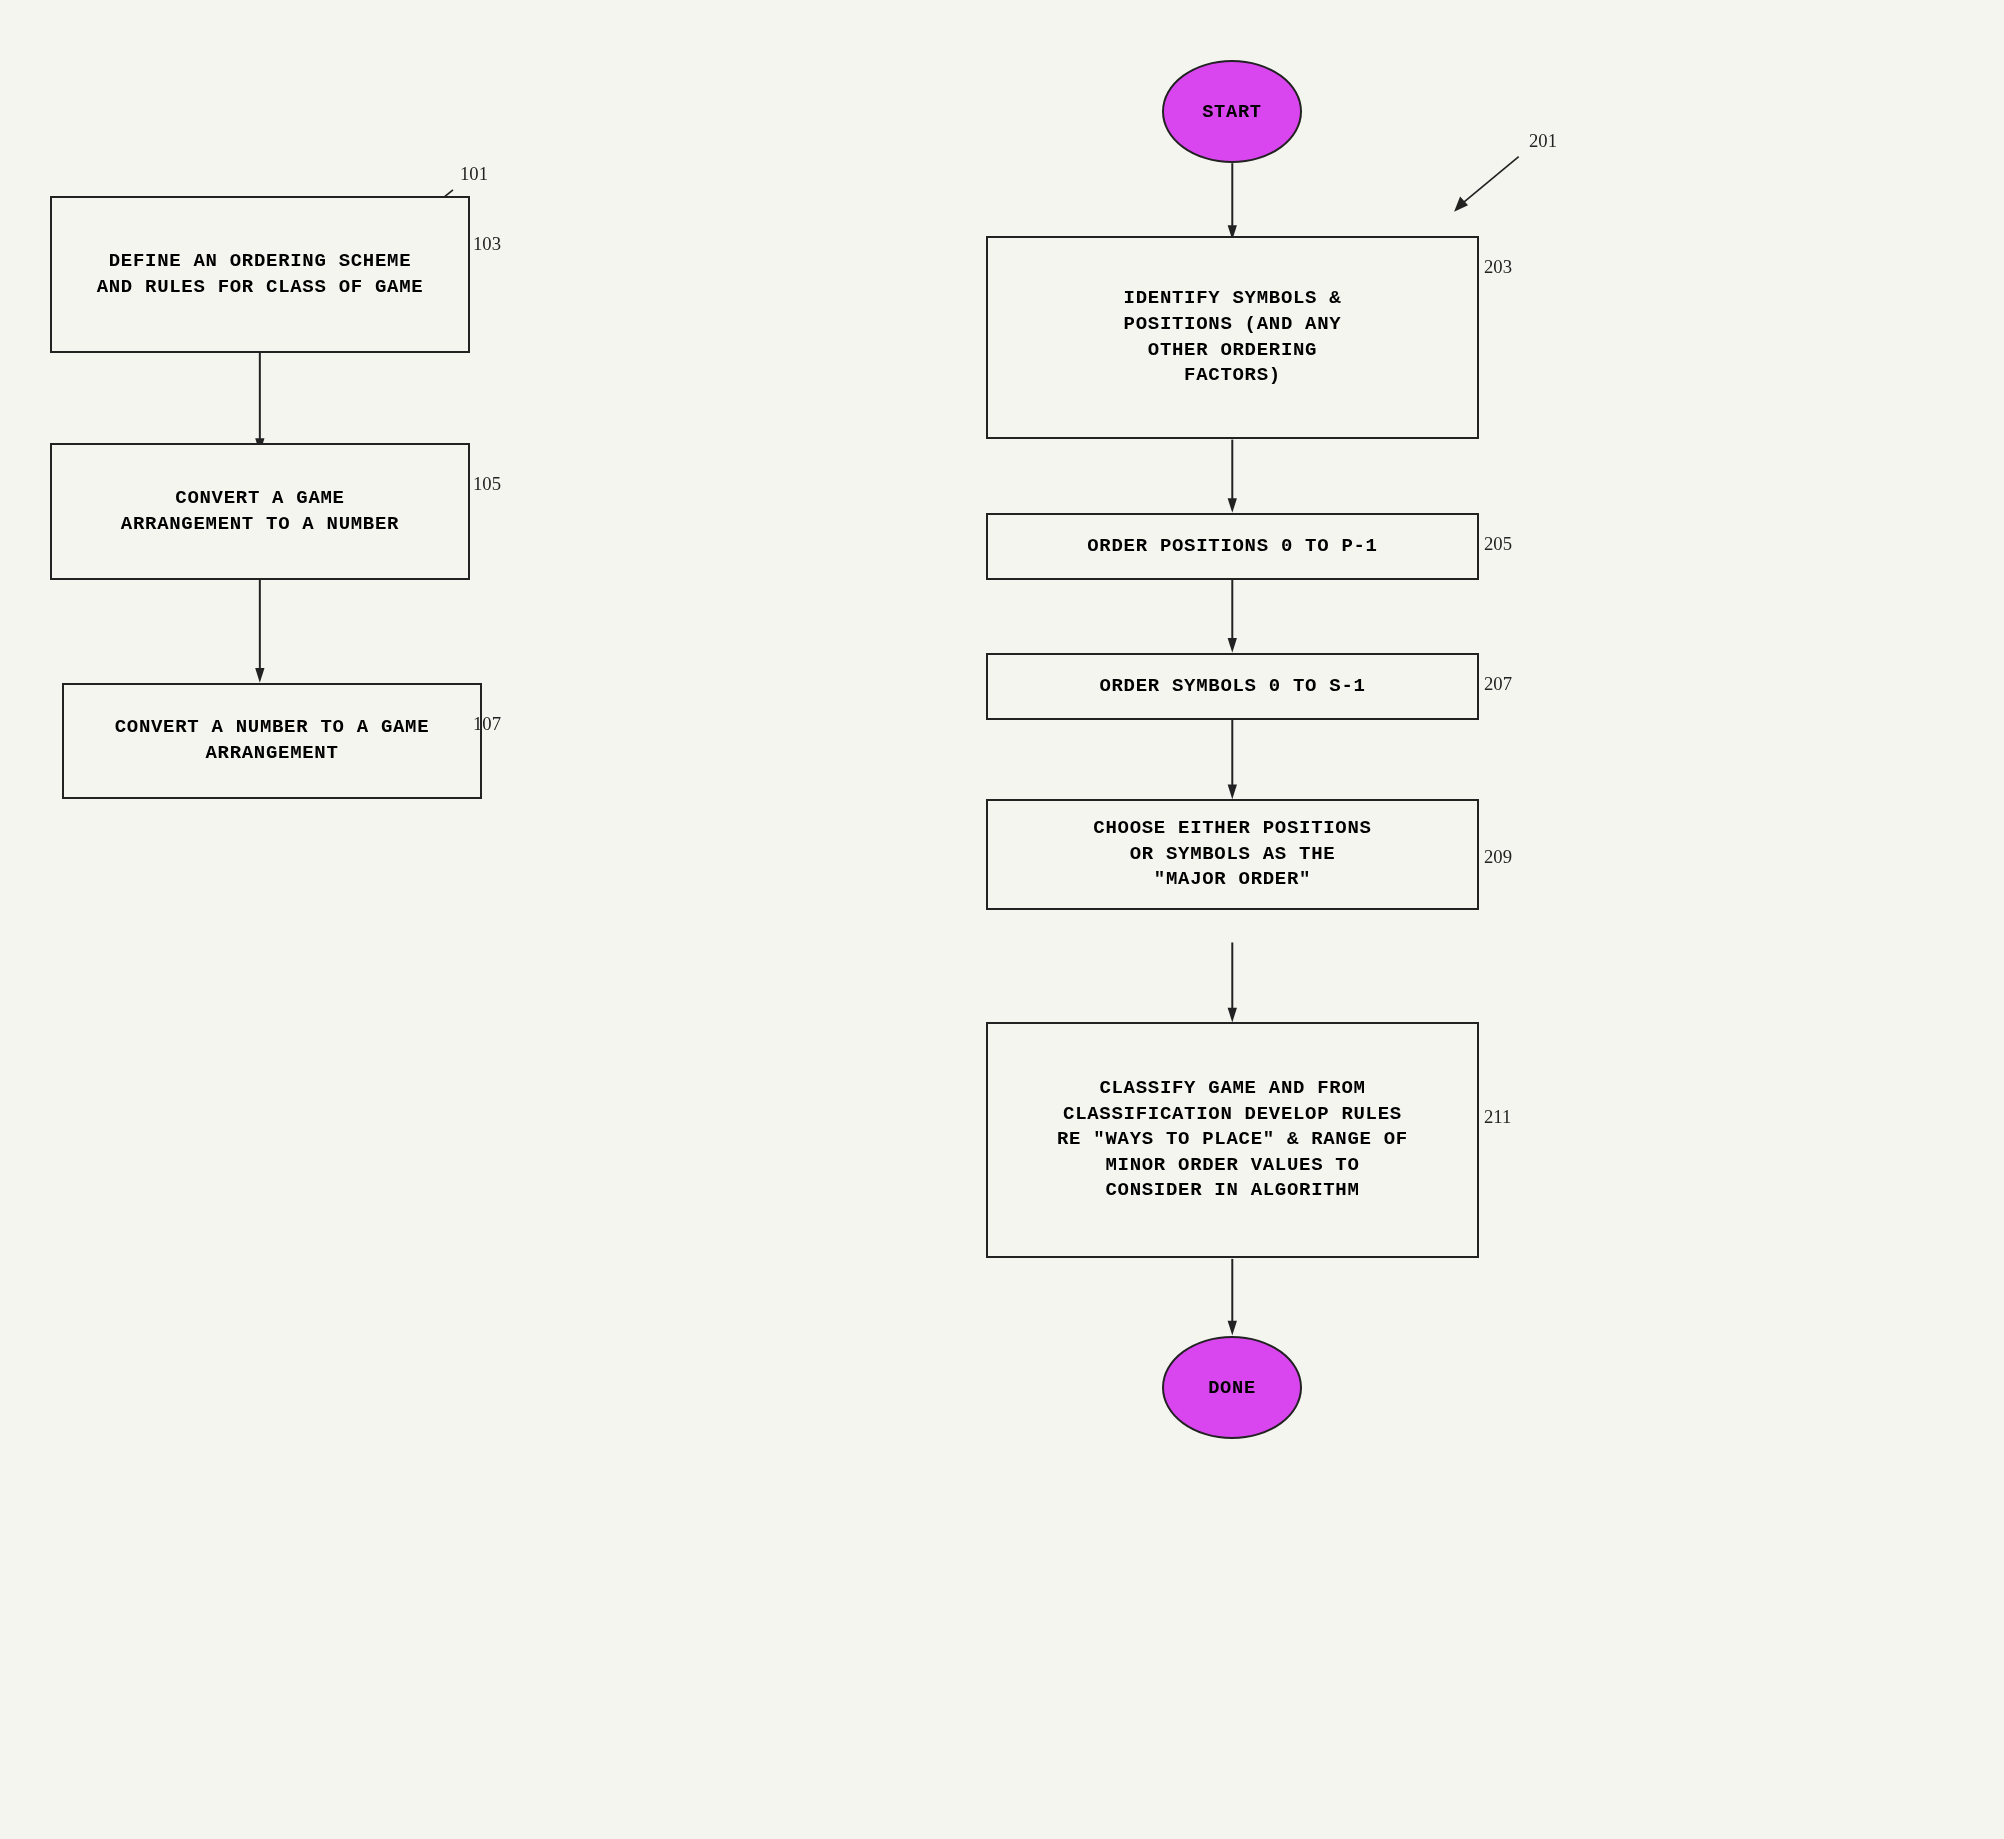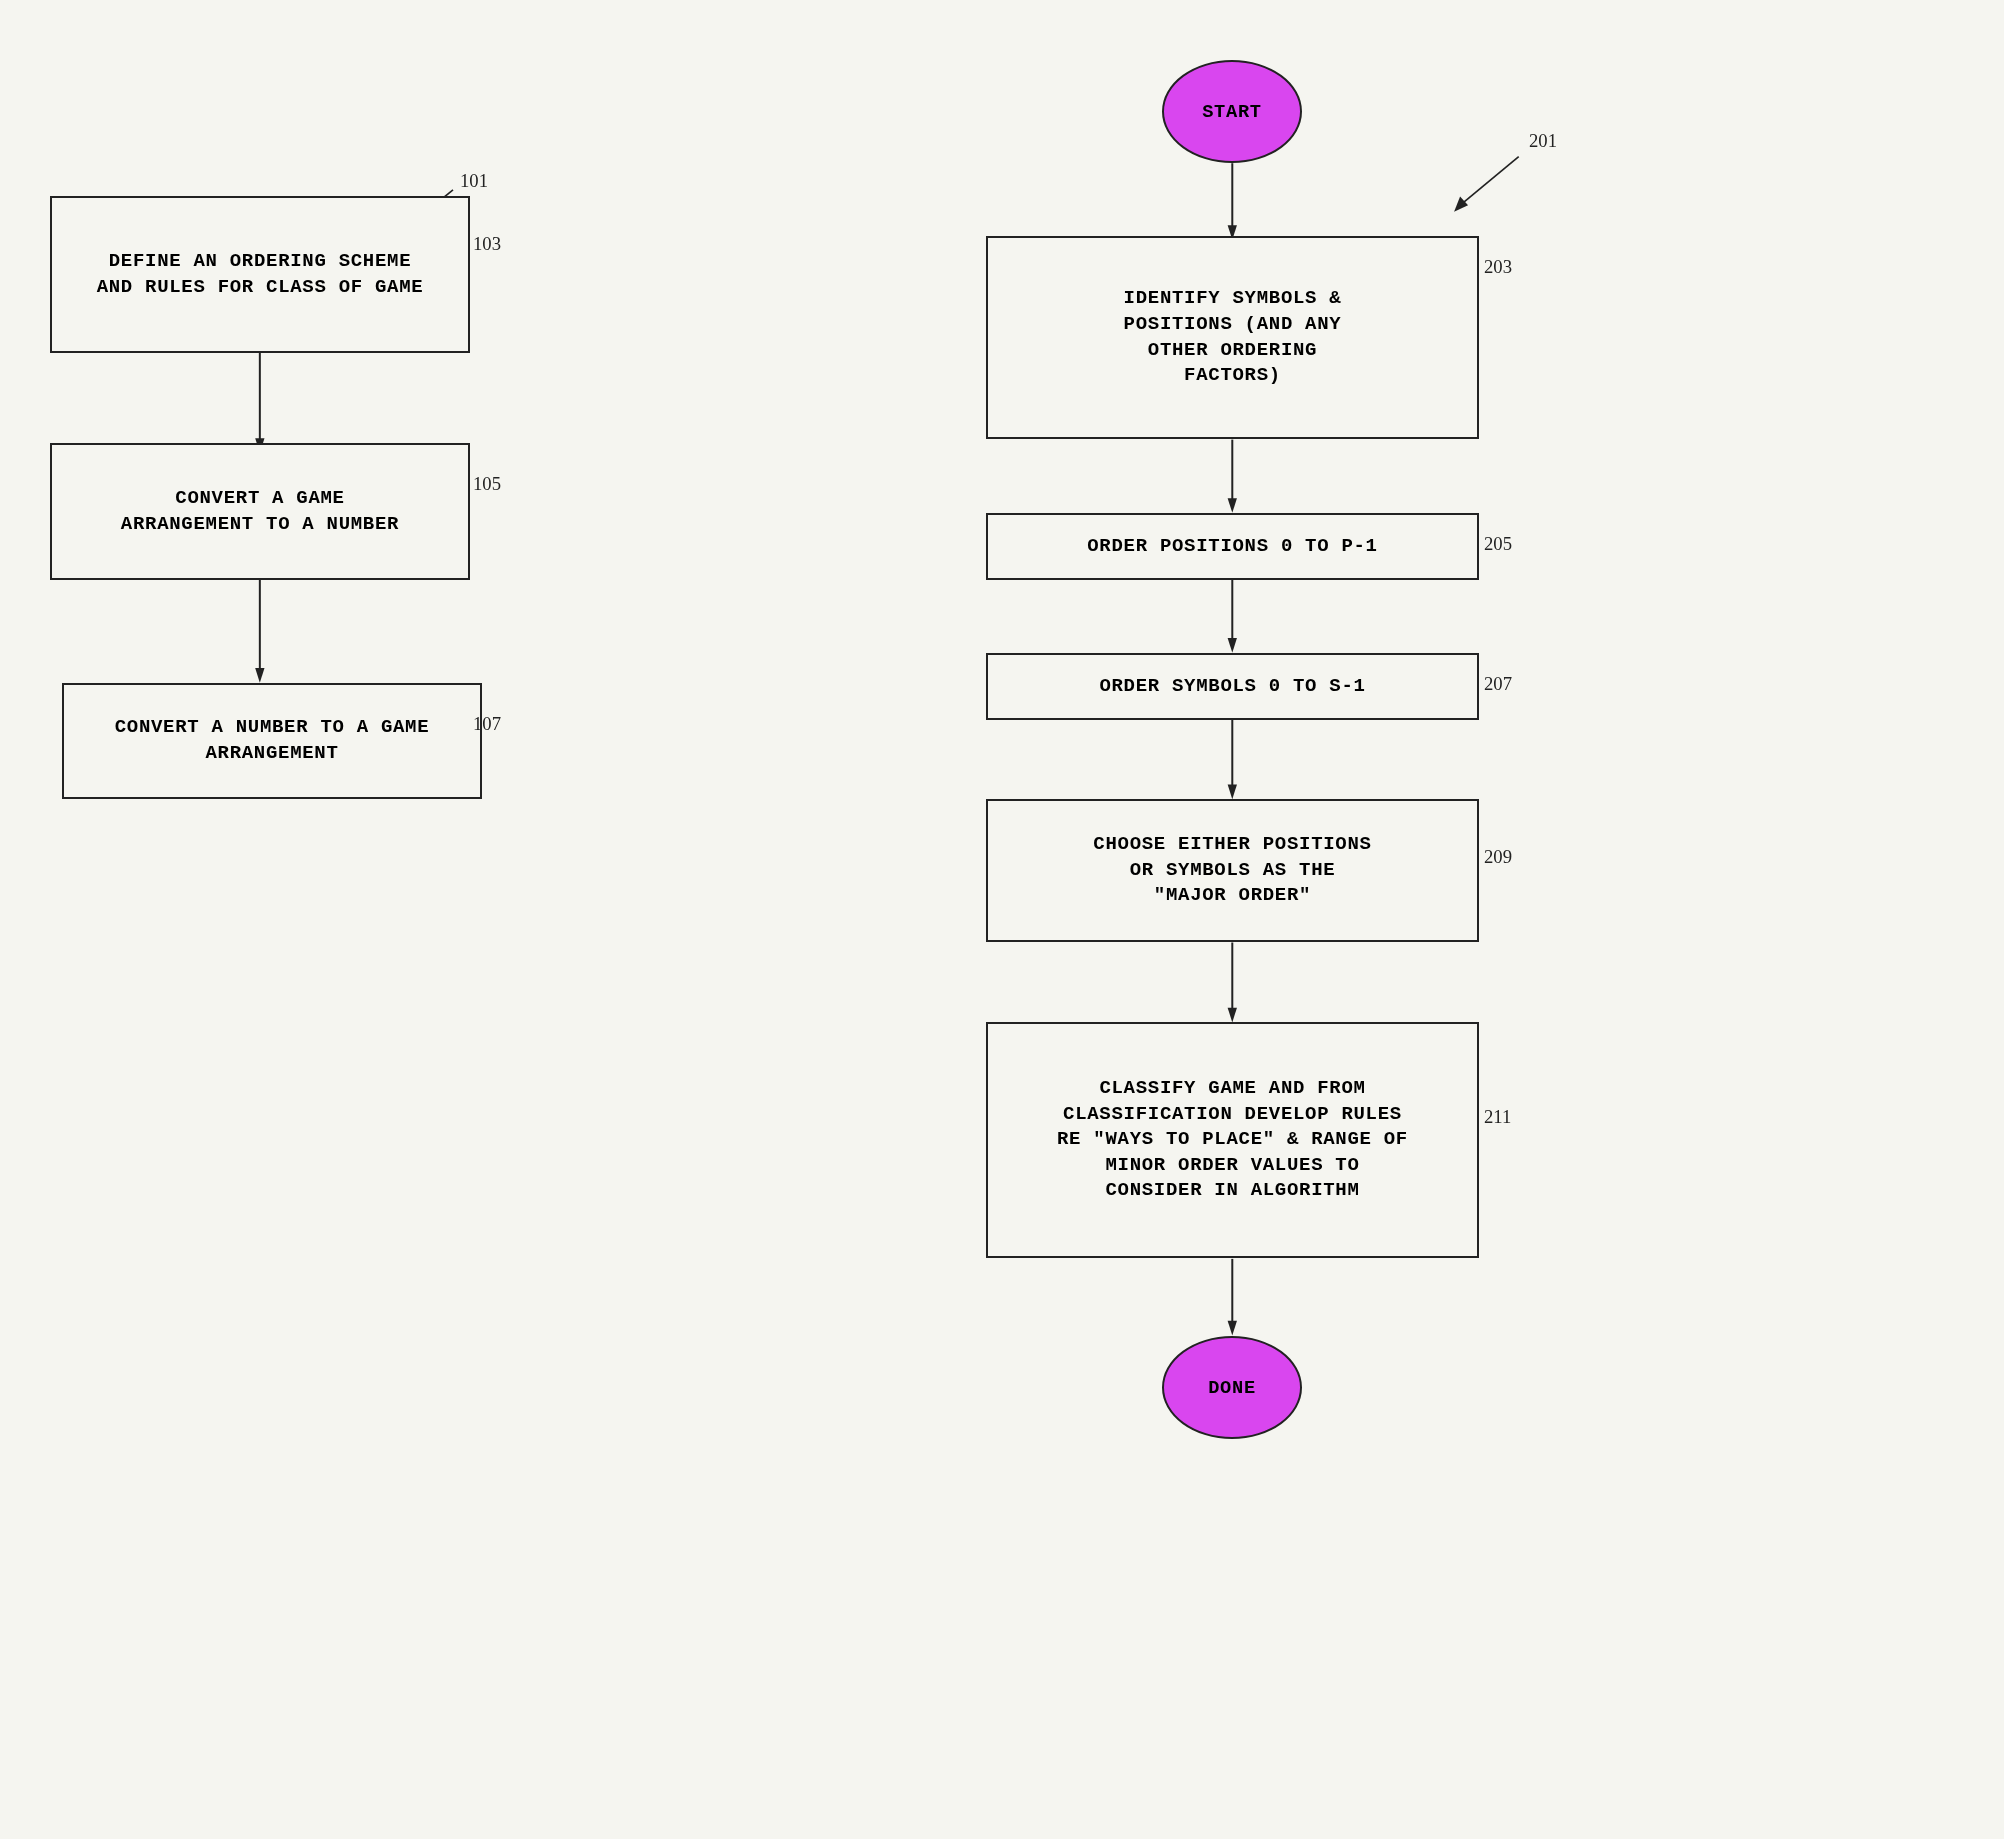--- a/index.html
+++ b/index.html
@@ -100,21 +100,21 @@
     <line x1="1850" y1="1890" x2="1850" y2="1990" stroke="#222" stroke-width="3"></line>
     <polygon points="1850,2005 1843,1983 1857,1983" fill="#222"></polygon>
 
     <line x1="680" y1="285" x2="600" y2="350" stroke="#222" stroke-width="2.5"></line>
     <polygon points="592,357 600,334 614,347" fill="#222"></polygon>
 
     <line x1="2280" y1="235" x2="2190" y2="310" stroke="#222" stroke-width="2.5"></line>
     <polygon points="2183,318 2192,295 2204,308" fill="#222"></polygon>
   </svg>
 
-  <span class="label-num" style="left: 460px; top: 170px;">101</span>
+  <span class="label-num" style="left: 460px; top: 163px;">101</span>
 
   <div class="flow-box" style="left: 50px; top: 196px; width: 420px; height: 157px;">
     <span style="white-space: pre-line;">DEFINE AN ORDERING SCHEME
 AND RULES FOR CLASS OF GAME</span>
   </div>
   <span class="label-num" style="left: 473px; top: 233px;">103</span>
 
   <div class="flow-box" style="left: 50px; top: 443px; width: 420px; height: 137px;">
     <span style="white-space: pre-line;">CONVERT A GAME
 ARRANGEMENT TO A NUMBER</span>
@@ -144,21 +144,21 @@
   <div class="flow-box" style="left: 986px; top: 513px; width: 493px; height: 67px;">
     <span>ORDER POSITIONS 0 TO P-1</span>
   </div>
   <span class="label-num" style="left: 1484px; top: 533px;">205</span>
 
   <div class="flow-box" style="left: 986px; top: 653px; width: 493px; height: 67px;">
     <span>ORDER SYMBOLS 0 TO S-1</span>
   </div>
   <span class="label-num" style="left: 1484px; top: 673px;">207</span>
 
-  <div class="flow-box" style="left: 986px; top: 799px; width: 493px; height: 143px;">
+  <div class="flow-box" style="left: 986px; top: 799px; width: 493px; height: 111px;">
     <span style="white-space: pre-line;">CHOOSE EITHER POSITIONS
 OR SYMBOLS AS THE
 "MAJOR ORDER"</span>
   </div>
   <span class="label-num" style="left: 1484px; top: 846px;">209</span>
 
   <div class="flow-box" style="left: 986px; top: 1022px; width: 493px; height: 236px;">
     <span style="white-space: pre-line;">CLASSIFY GAME AND FROM
 CLASSIFICATION DEVELOP RULES
 RE "WAYS TO PLACE" &amp; RANGE OF

